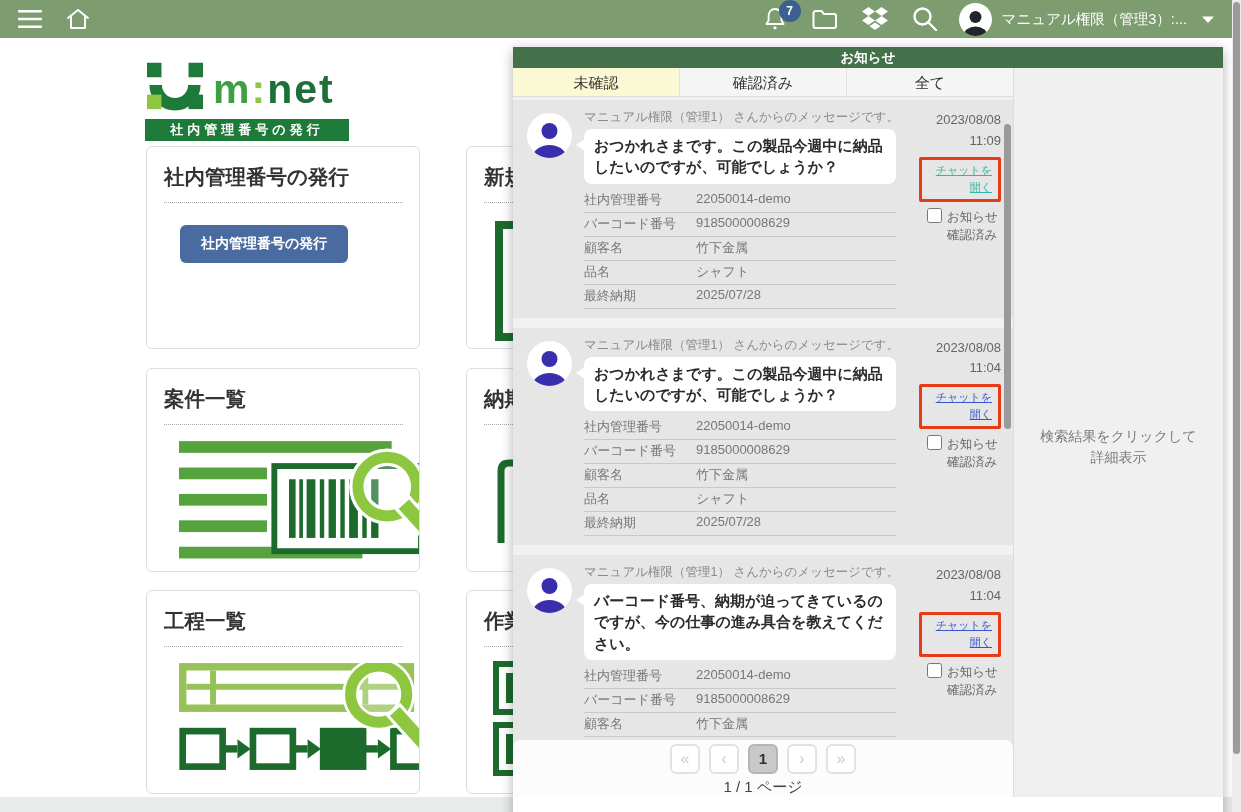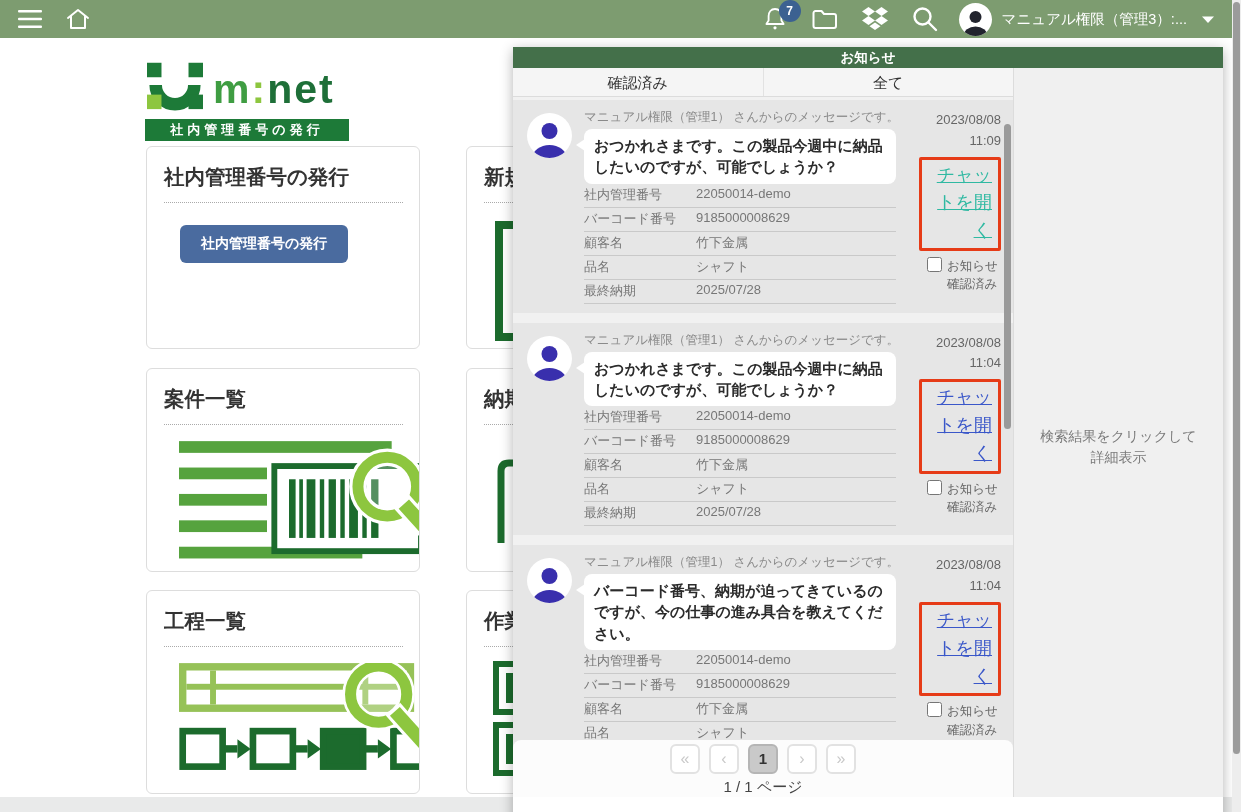--- a/index.html
+++ b/index.html
@@ -101,31 +101,31 @@
   .notif-main { width:312px; margin-left:12px; flex:none; }
   .sender { font-size:12.5px; color:#8a8a8a; margin-bottom:3px; white-space:nowrap; }
   .bubble {
     position:relative; background:#fff; border-radius:8px; padding:6px 10px;
     font-size:15px; font-weight:bold; color:#2b2b2b; line-height:1.42; min-height:28px;
   }
   .bubble:before {
     content:""; position:absolute; left:-8px; top:10px;
     border:6px solid transparent; border-right:9px solid #fff; border-left:none;
   }
-  .fields { }
+  .fields { margin-top:5px; }
   .frow { display:flex; padding:2px 0 3px 0; border-bottom:1px solid #c9c9c9; }
   .flabel { width:112px; font-size:13px; color:#777; flex:none; }
   .fvalue { font-size:13px; color:#777; }
   .notif-right { flex:1; text-align:right; padding-top:1px; }
   .ndate, .ntime { font-size:13px; color:#666; line-height:1.6; }
   .linkbox {
     display:inline-block; border:3px solid #e63b17; border-radius:2px;
     padding:2px 6px 3px 6px; margin-top:5px; max-width:82px; text-align:right;
   }
-  .chat-link { font-size:18px; text-decoration:underline; line-height:1.55; display:inline-block; text-align:right; }
+  .chat-link { font-size:11px; text-decoration:underline; line-height:1.55; display:inline-block; text-align:right; }
   .chat-link.v-teal { color:#2fb9a2; }
   .chat-link.v-blue { color:#3a57c9; }
   .checkrow { margin-top:6px; display:flex; align-items:flex-start; justify-content:flex-end; gap:5px; }
   .checkrow input { width:15px; height:15px; flex:none; cursor:pointer; }
   .checklabel { width:54px; font-size:12.5px; color:#666; text-align:left; line-height:1.45; }
 
   .list-scroll-thumb {
     position:absolute; right:2px; top:56px; width:7px; height:305px;
     background:#9a9a9a; border-radius:4px; z-index:3; cursor:pointer;
   }
@@ -327,20 +327,21 @@
         <rect x="34" y="73" width="9" height="30"></rect>
       </g>
   </svg>
 </div>
 
 <div class="panel">
   <div class="panel-header">お知らせ</div>
   <div class="panel-body">
     <div class="list-col">
       <div class="tabs">
+        <div class="tab active">未確認</div>
         <div class="tab">確認済み</div>
         <div class="tab" style="border-right:none;">全て</div>
       </div>
 
       <div class="list">
 
         <div class="notif">
           <div class="avatar45">
             <svg width="45" height="41" viewBox="0 0 45 41">
                 <circle cx="22.5" cy="14" r="8" fill="#392fad"></circle>

